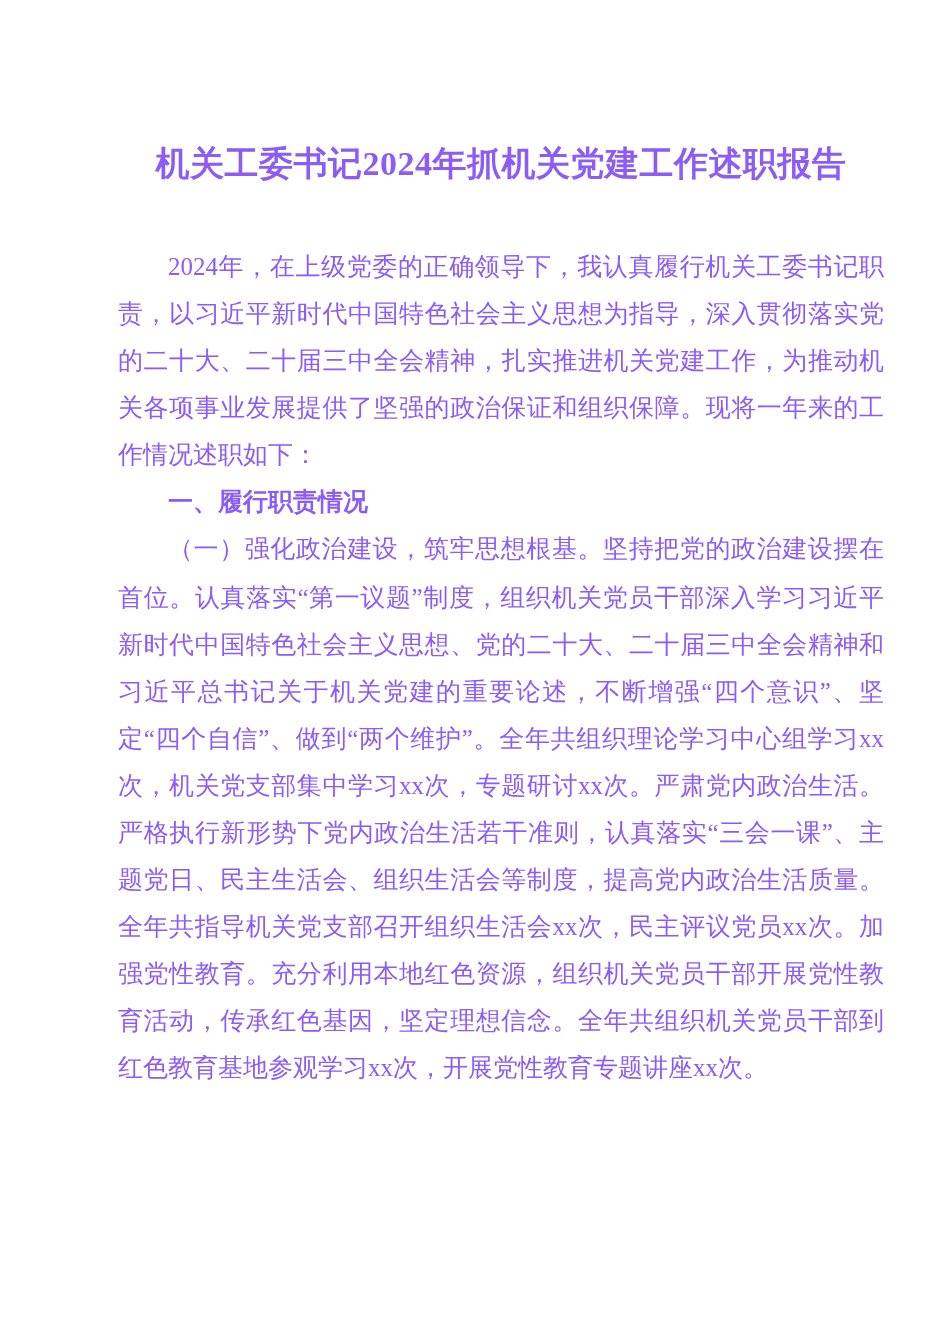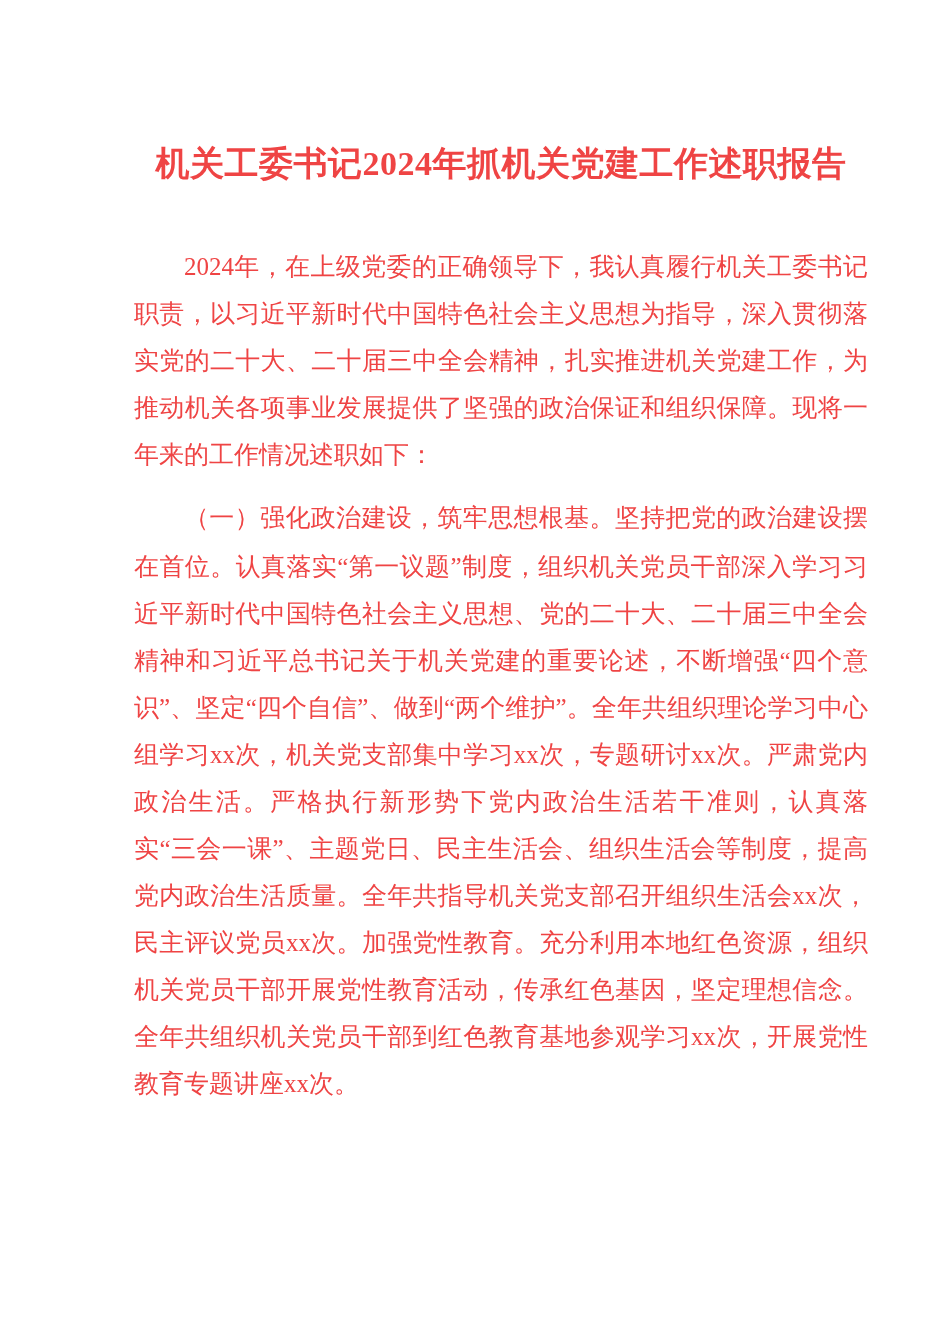--- a/index.html
+++ b/index.html
@@ -9,38 +9,38 @@
     }
     .page {
       position: relative;
       width: 950px;
       height: 1344px;
       margin: 0 auto;
       background: #ffffff;
       box-sizing: border-box;
       padding: 138px 66px 0 118px;
       overflow: hidden;
-      color: #ef4444;
+      color: #8b5cf6;
     }
     .doc-title {
       font-family: "Liberation Serif", "DejaVu Serif", serif;
       font-weight: bold;
       font-size: 34px;
       line-height: 1.55;
       text-align: center;
       margin: 0 0 52px 0;
       letter-spacing: 0.5px;
     }
     .para {
       font-family: "Liberation Serif", "DejaVu Serif", serif;
       font-size: 25px;
       line-height: 47px;
       text-align: justify;
       text-indent: 2em;
-      margin: 16px;
+      margin: 0;
     }
     .para + .para,
     .para + .section-heading,
     .section-heading + .para {
       margin-top: 0;
     }
     .section-heading {
       font-family: "Liberation Sans", "DejaVu Sans", sans-serif;
       font-weight: bold;
       font-size: 25px;
@@ -54,16 +54,17 @@
   </style>
 </head>
 <body>
 
 <div class="page">
 
   <h1 class="doc-title">机关工委书记2024年抓机关党建工作述职报告</h1>
 
   <p class="para">2024年，在上级党委的正确领导下，我认真履行机关工委书记职责，以习近平新时代中国特色社会主义思想为指导，深入贯彻落实党的二十大、二十届三中全会精神，扎实推进机关党建工作，为推动机关各项事业发展提供了坚强的政治保证和组织保障。现将一年来的工作情况述职如下：</p>
 
+  <h2 class="section-heading">一、履行职责情况</h2>
 
   <p class="para"><span class="lead-in">（一）强化政治建设，筑牢思想根基。</span><span>坚持把党的政治建设摆在首位。认真落实“第一议题”制度，组织机关党员干部深入学习习近平新时代中国特色社会主义思想、党的二十大、二十届三中全会精神和习近平总书记关于机关党建的重要论述，不断增强“四个意识”、坚定“四个自信”、做到“两个维护”。全年共组织理论学习中心组学习xx次，机关党支部集中学习xx次，专题研讨xx次。严肃党内政治生活。严格执行新形势下党内政治生活若干准则，认真落实“三会一课”、主题党日、民主生活会、组织生活会等制度，提高党内政治生活质量。全年共指导机关党支部召开组织生活会xx次，民主评议党员xx次。加强党性教育。充分利用本地红色资源，组织机关党员干部开展党性教育活动，传承红色基因，坚定理想信念。全年共组织机关党员干部到红色教育基地参观学习xx次，开展党性教育专题讲座xx次。</span></p>
 
 </div>
 
 </body></html>

